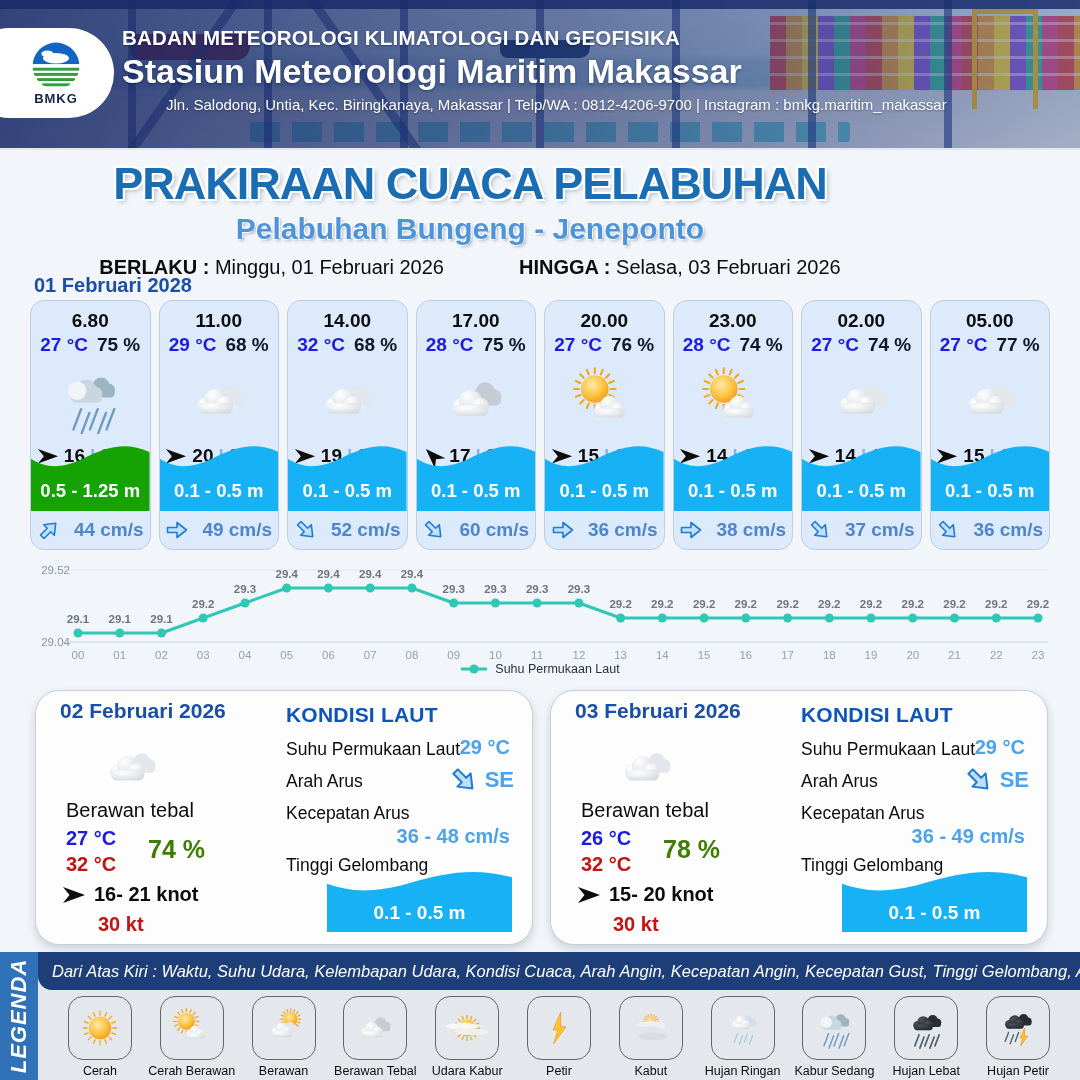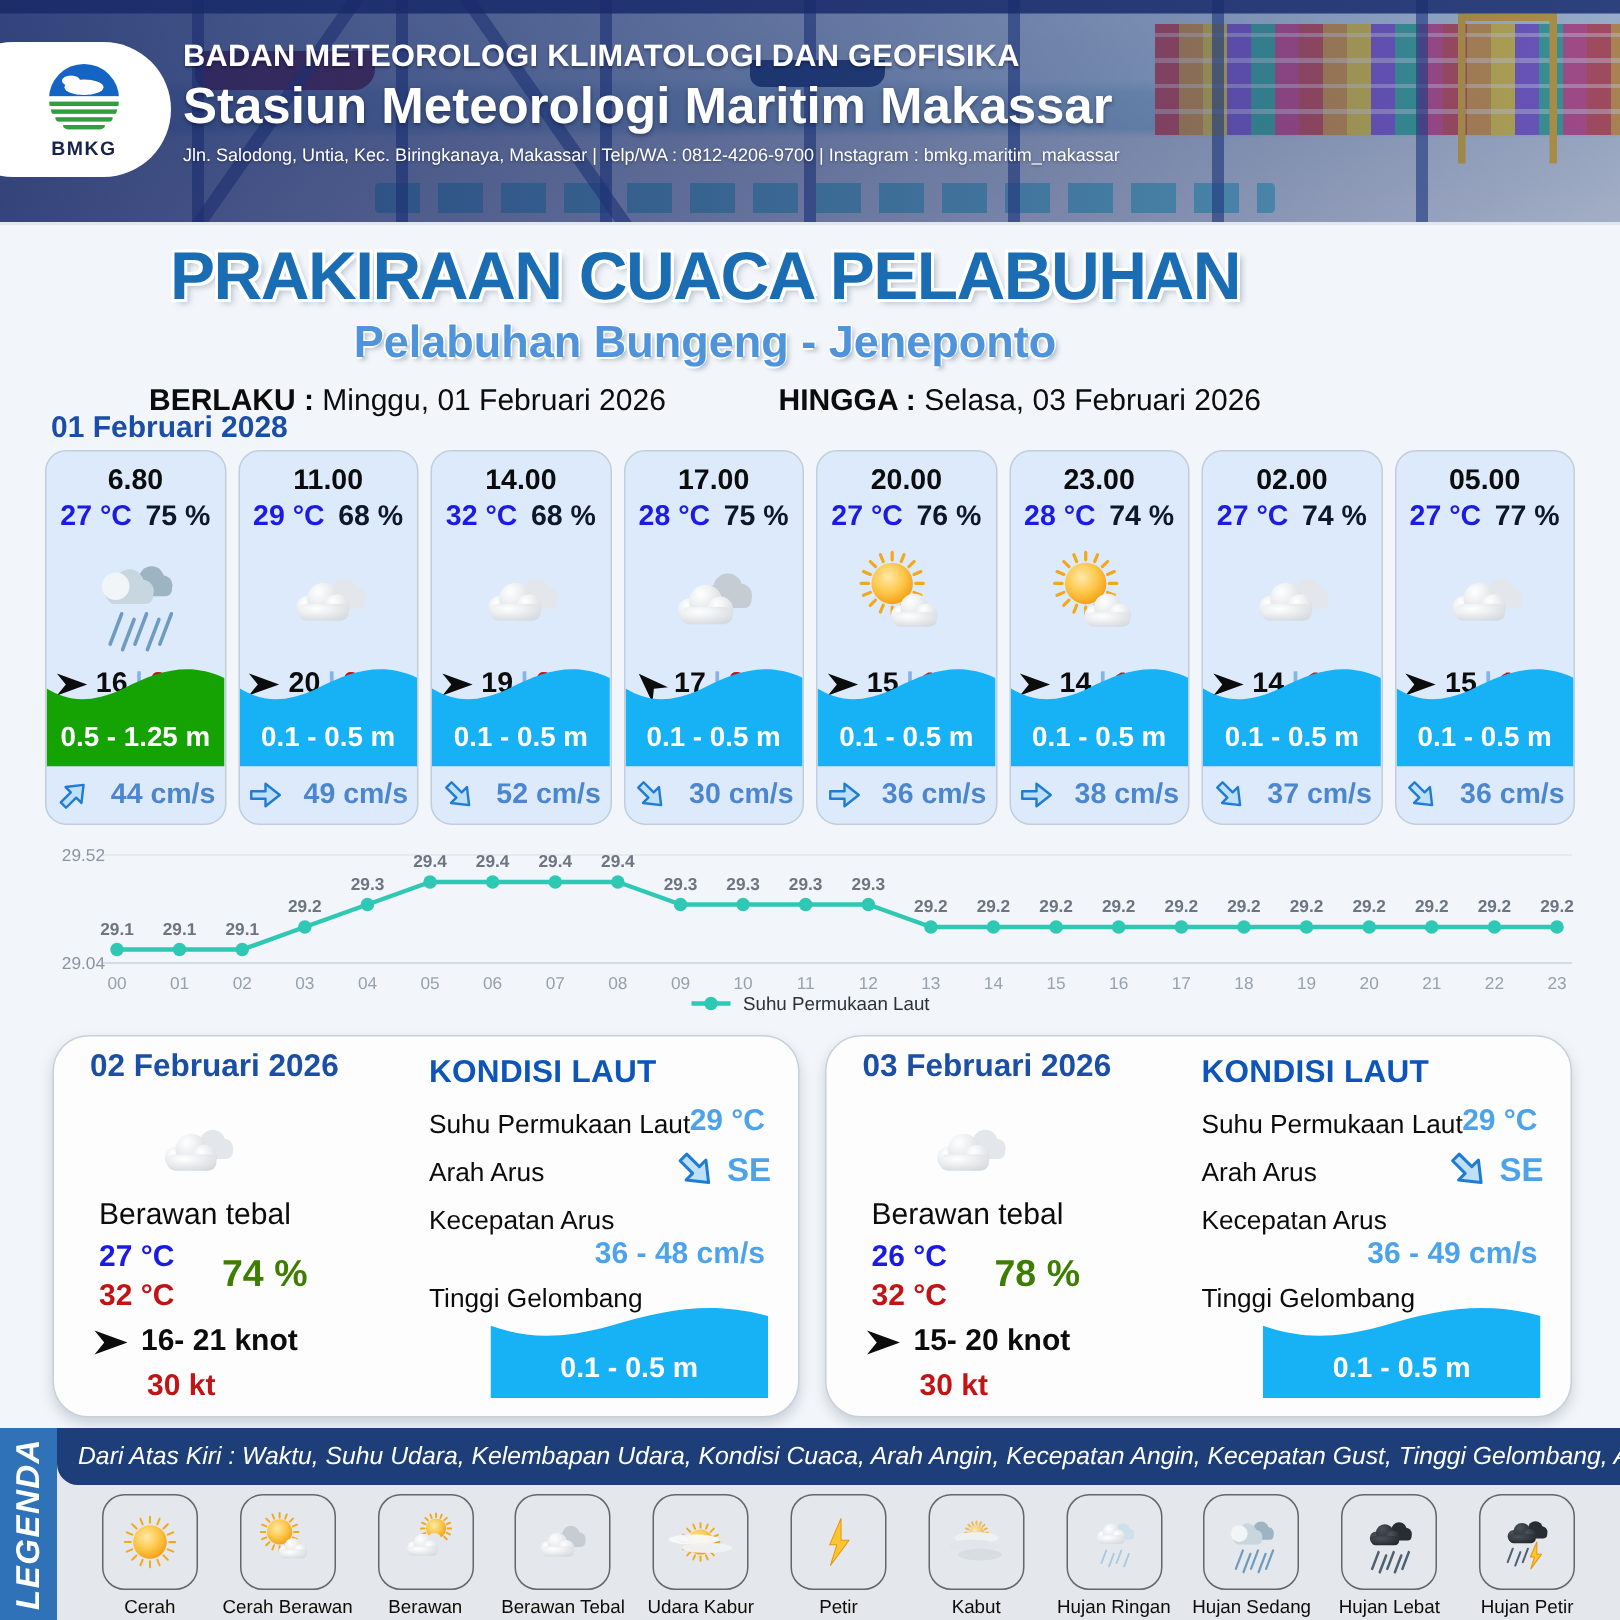--- a/index.html
+++ b/index.html
@@ -20,21 +20,21 @@
     background:repeating-linear-gradient(90deg,#6cc6d4 0 30px,transparent 30px 42px);}
   .art-mullions{position:absolute;inset:0;background:repeating-linear-gradient(90deg,transparent 0 128px,rgba(40,70,140,.65) 128px 136px);}
   .art-strut{position:absolute;top:-30px;width:9px;height:230px;background:rgba(40,70,140,.6);}
   .overlay{position:absolute;inset:0;background:linear-gradient(90deg,rgba(24,40,104,.85) 0%,rgba(24,40,104,.6) 48%,rgba(30,50,115,.3) 100%);}
   .logo-pill{position:absolute;left:-36px;top:28px;width:150px;height:90px;background:#fff;border-radius:46px;z-index:3;
     display:flex;flex-direction:column;align-items:center;justify-content:center;padding-left:34px;}
   .logo-text{font-size:13px;font-weight:700;color:#17234d;letter-spacing:1px;margin-top:-1px;}
   .hdr-text{position:absolute;left:122px;top:26px;z-index:3;color:#fff;}
   .hdr-org{font-size:20.5px;font-weight:700;letter-spacing:.2px;text-shadow:0 1px 2px rgba(0,0,30,.4);}
   .hdr-station{font-size:34px;font-weight:700;margin-top:2px;text-shadow:0 1px 3px rgba(0,0,30,.4);}
-  .hdr-addr{font-size:12px;margin-top:5px;text-shadow:0 1px 2px rgba(0,0,30,.4);}
+  .hdr-addr{font-size:15px;margin-top:5px;text-shadow:0 1px 2px rgba(0,0,30,.4);margin-left:44px;}
 
   
   .titleblock{position:absolute;left:0;top:158px;width:940px;text-align:center;}
   .title-main{margin:0;font-size:45px;font-weight:800;color:#1a6db2;letter-spacing:-1px;
     text-shadow:-2px -2px 0 #fff,2px -2px 0 #fff,-2px 2px 0 #fff,2px 2px 0 #fff,3px 3px 4px rgba(120,140,160,.55);}
   .title-sub{margin:2px 0 0 0;font-size:30px;font-weight:800;color:#4f94da;
     text-shadow:-1px -1px 0 #fff,1px -1px 0 #fff,-1px 1px 0 #fff,2px 2px 3px rgba(120,140,160,.5);}
   .validity{margin-top:10px;font-size:20px;color:#0c0c0c;}
   .validity .lbl{font-weight:800;}
   .validity .gap{display:inline-block;width:64px;}
@@ -384,21 +384,21 @@
     <div class="fwave">
       <svg viewBox="0 0 120 82" preserveAspectRatio="none">
             <path d="M0 30 C14 38 28 41 52 30 C76 18 96 12 120 23 L120 82 L0 82 Z" fill="#17b1f5"></path>
           </svg>
       <span class="fwavetxt">0.1 - 0.5 m</span>
     </div>
     <div class="fcur">
       <svg width="24" height="24" viewBox="0 0 24 24" style="transform:rotate(45deg)">
             <path d="M2.5 9.5 H12 V4.5 L21.5 12 L12 19.5 V14.5 H2.5 Z" fill="#bfe0fb" stroke="#1f7bd4" stroke-width="1.6" stroke-linejoin="round"></path>
           </svg>
-      <span>30 cm/s</span>
+      <span>60 cm/s</span>
     </div>
       </div>
       <div class="fcard">
     <div class="ftime">20.00</div>
     <div class="frow">
       <span class="ftemp">27 °C</span>
       <span class="frh">76 %</span>
     </div>
     <div class="ficon">
           <svg width="92" height="76" viewBox="0 0 100 80">
@@ -1234,21 +1234,21 @@
       <rect x="29.72" y="31.88" width="33.44" height="11" rx="5.5"></rect>
               </g>
               <circle cx="36" cy="30" r="10" fill="#f1f5f8"></circle>
               <line x1="40.36" y1="50" x2="32" y2="72" stroke="#6e9cc0" stroke-width="2.6" stroke-linecap="round"></line>
               <line x1="49.36" y1="54" x2="41" y2="76" stroke="#6e9cc0" stroke-width="2.6" stroke-linecap="round"></line>
               <line x1="58.36" y1="50" x2="50" y2="72" stroke="#6e9cc0" stroke-width="2.6" stroke-linecap="round"></line>
               <line x1="67.36" y1="54" x2="59" y2="76" stroke="#6e9cc0" stroke-width="2.6" stroke-linecap="round"></line>
               <line x1="76.36" y1="50" x2="68" y2="72" stroke="#6e9cc0" stroke-width="2.6" stroke-linecap="round"></line>
             </svg>
           </div>
-    <div class="legend-label">Hujan Sedang</div>
+    <div class="legend-label">Kabur Sedang</div>
         </div>
         <div class="legend-item">
           <div class="legend-box">
             <svg width="56" height="46" viewBox="0 0 100 80">
               <defs>
     <radialGradient id="sg20" cx="40%" cy="35%" r="70%">
       <stop offset="0%" stop-color="#ffe9a8"></stop>
                   <stop offset="55%" stop-color="#fdc648"></stop>
                   <stop offset="100%" stop-color="#f29c12"></stop>
     </radialGradient>

